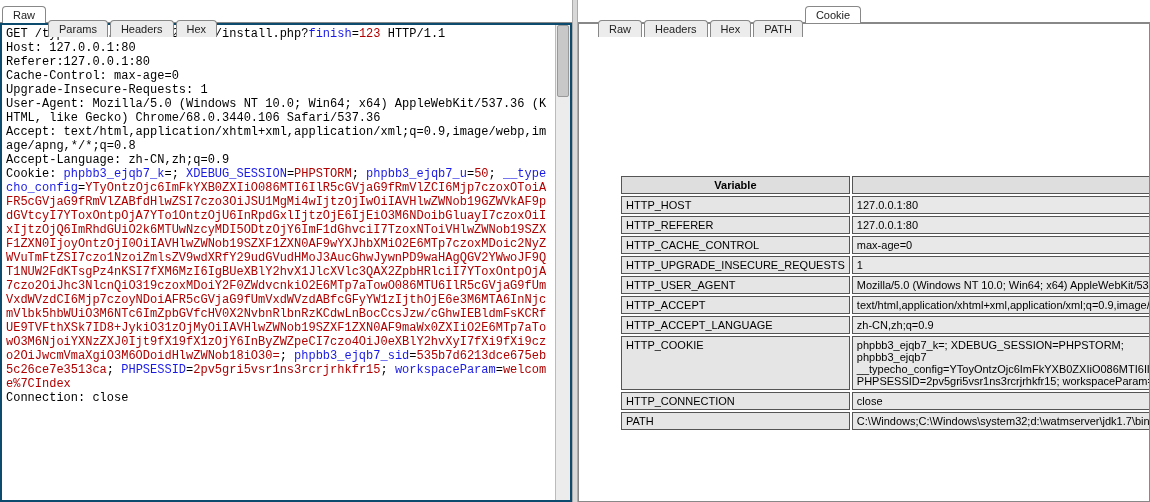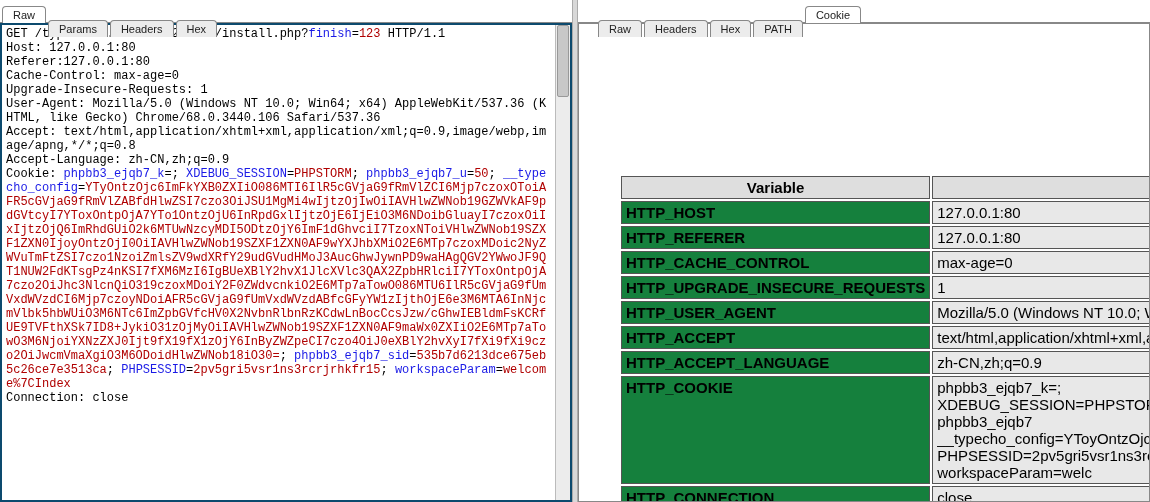--- a/index.html
+++ b/index.html
@@ -11,23 +11,23 @@
   .tab{padding:2px 10px 2px 10px;border:1px solid #888;border-bottom:none;margin-right:2px;background:#ececec;border-top-left-radius:4px;border-top-right-radius:4px;cursor:pointer;font-size:11px;color:#222;position:relative;top:15px}
   .tab.active{background:#fff;font-weight:normal;top:1px;z-index:2}
   .tabs-right{padding-left:20px}
   .request-area{flex:1;border:2px solid #0c4a6e;margin:0;overflow:hidden;display:flex}
   .request-text{flex:1;padding:2px 4px;font-family:"Courier New",monospace;font-size:12px;line-height:14px;white-space:pre-wrap;word-break:break-all;overflow-y:auto;color:#000}
   .scrollbar{width:14px;background:#ececec;border-left:1px solid #bbb;position:relative}
   .scrollbar .thumb{position:absolute;left:1px;right:1px;top:0;height:70px;background:#c8c8c8;border:1px solid #999;border-radius:2px}
   
   .render-body{flex:1;border:1px solid #888;margin:0;overflow:auto;background:#fff;padding:0}
   .rtable{border-collapse:separate;border-spacing:2px;width:560px;margin-left:40px;margin-top:150px;min-width:540px}
-  .rtable th,.rtable td{border:1px solid #555;font-size:15px;padding:2px 4px;vertical-align:top;text-align:left}
+  .rtable th,.rtable td{border:1px solid #555;font-size:11px;padding:2px 4px;vertical-align:top;text-align:left}
   .rtable th{background:#dedede;font-weight:bold;text-align:center}
-  .rtable td.key{background:#15803d;font-weight:bold;width:210px}
+  .rtable td.key{background:#e5e5e5;font-weight:normal;width:210px}
   .rtable td.val{background:#e8e8e8;overflow:hidden;white-space:nowrap;text-overflow:clip;max-width:320px}
   
   .blk{color:#000}
   .blu{color:#1a1ae6}
   .red{color:#b00000}
 </style>
 </head>
 <body>
 
 <div class="root">

